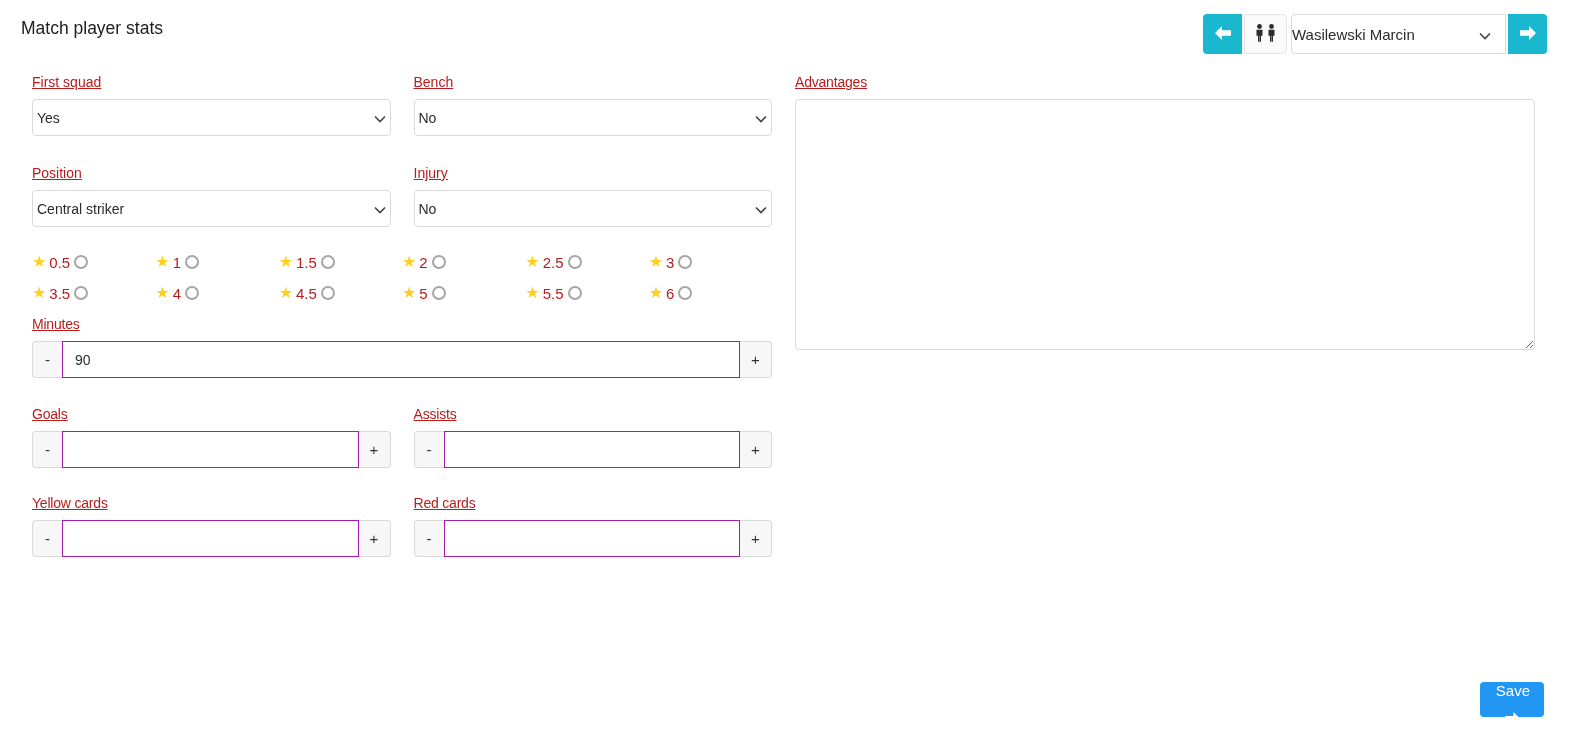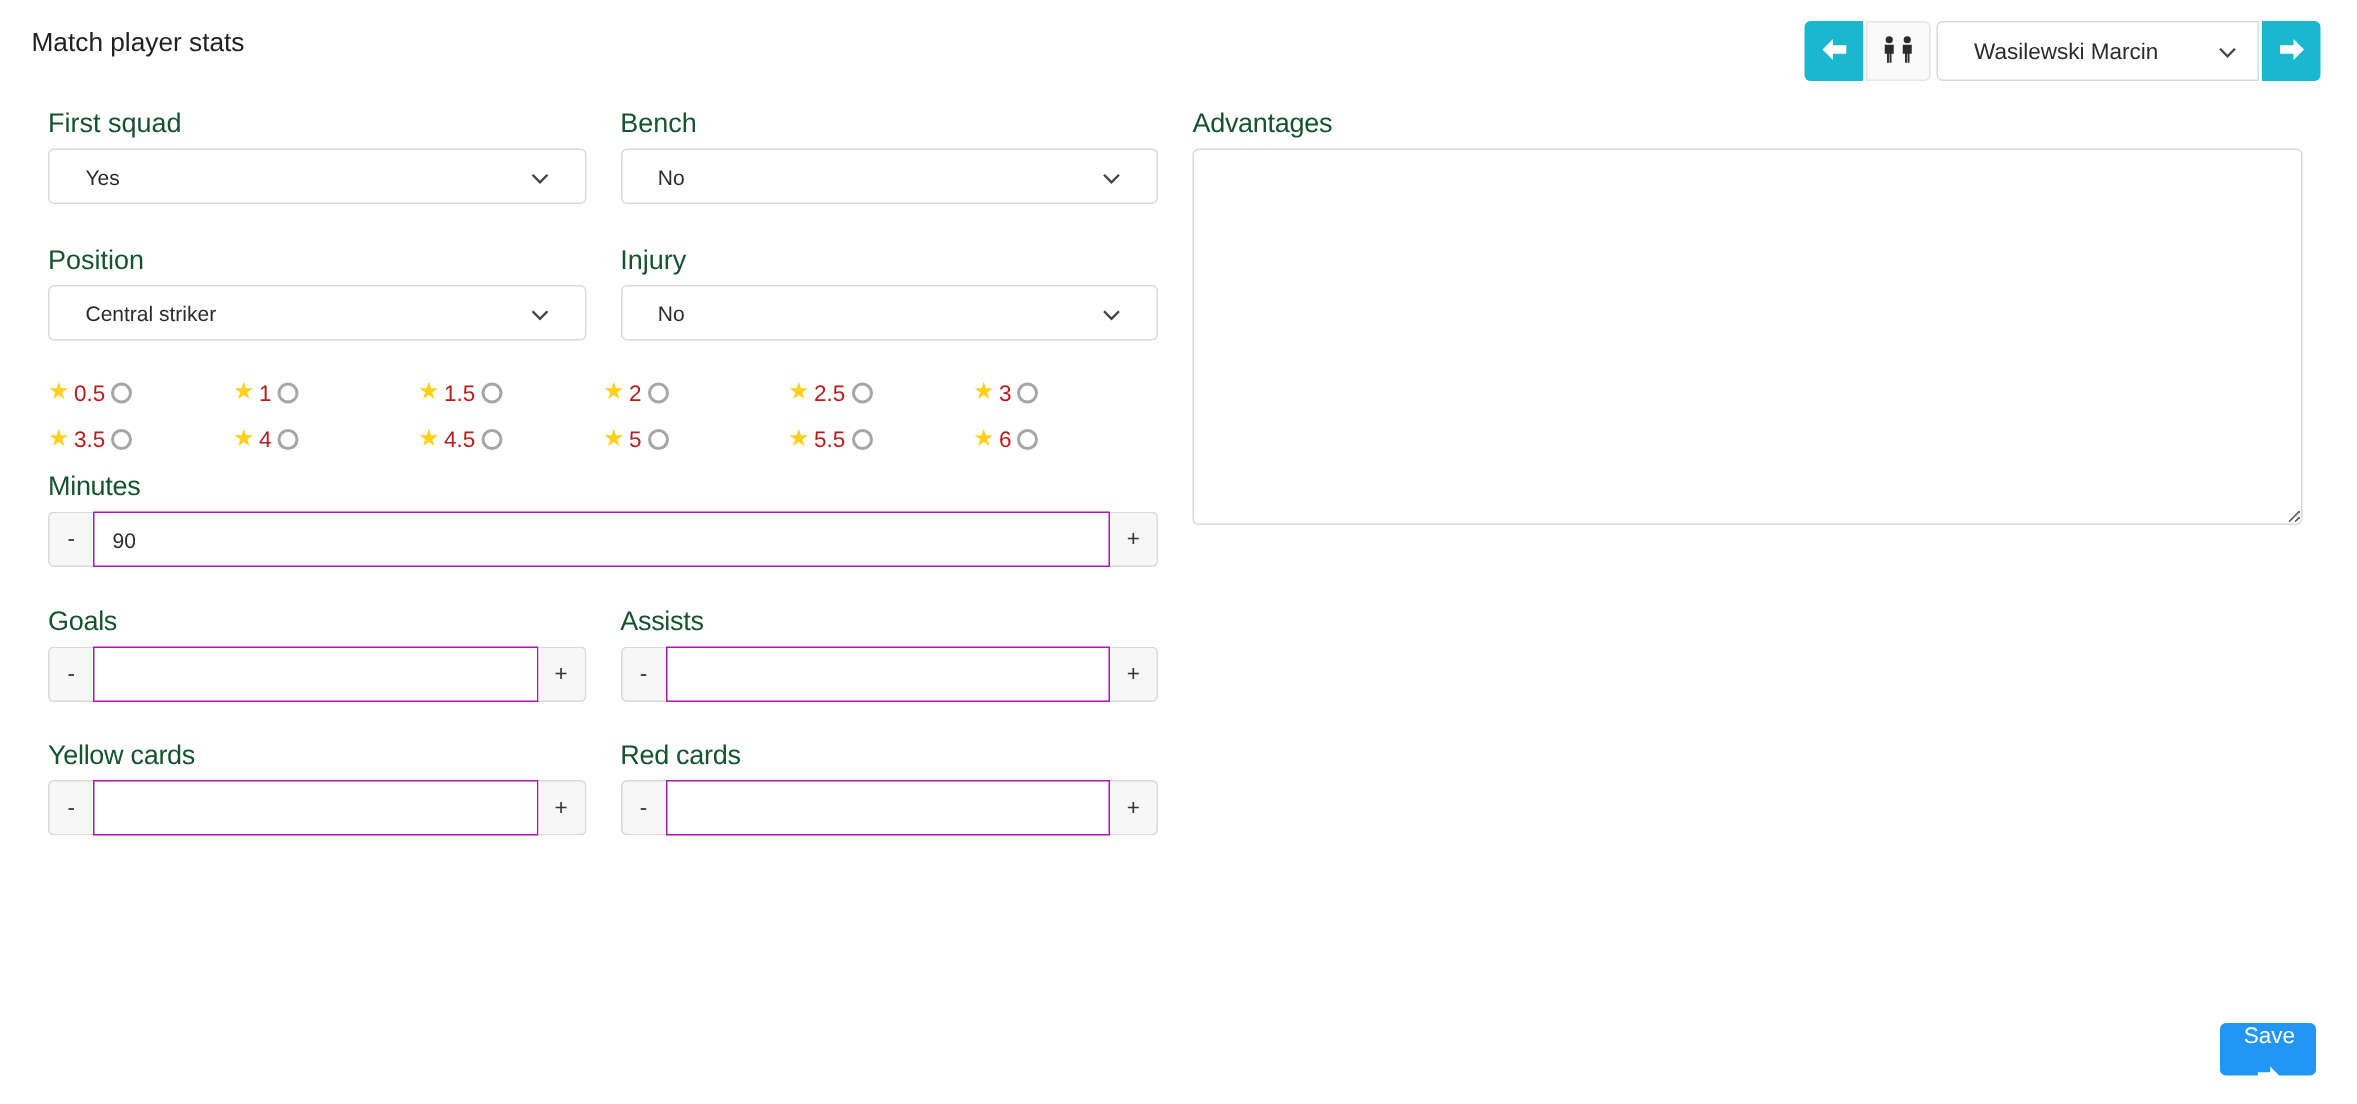--- a/index.html
+++ b/index.html
@@ -30,42 +30,42 @@
   .tb-btn.prev { border-radius: 4px 0 0 4px; margin-right: 2px; }
   .tb-btn.next { border-radius: 0 4px 4px 0; margin-left: 2px; }
   .tb-btn.light {
     background: #fafafa; border: 1px solid #e4e4e4;
     border-radius: 0 4px 4px 0; width: 43px; margin-right: 4px;
   }
   .tb-select {
     width: 215px; height: 40px; background: #fff;
     border: 1px solid #d9d9d9; border-radius: 4px 0 0 4px;
     display: flex; align-items: center; justify-content: space-between;
-    padding: 0 14px 0 24px; font-size: 15px; color: #2b2b2b; cursor: pointer;
+    padding: 0 14px 0 0; font-size: 15px; color: #2b2b2b; cursor: pointer;
   }
 
   
   .left-col  { position: absolute; left: 32px;  top: 74px; width: 740px; }
   .right-col { position: absolute; left: 795px; top: 74px; width: 740px; }
 
   .field-row { display: flex; gap: 23px; }
   .field { width: 359px; }
   .field.full { width: 740px; }
 
   .f-label {
-    display: block; font-size: 18px; line-height: 16px;
-    color: #14532d; margin-bottom: 9px;
+    display: block; font-size: 14px; line-height: 16px;
+    color: #b91c1c; margin-bottom: 9px; text-decoration: underline;
   }
   .cond { font-stretch: condensed; letter-spacing: -0.2px; }
 
   .select {
     height: 37px; background: #fff;
     border: 1px solid #d9d9d9; border-radius: 4px;
     display: flex; align-items: center; justify-content: space-between;
-    padding: 0 24px; font-size: 14px; color: #2b2b2b; cursor: pointer;
+    padding: 0 4px; font-size: 14px; color: #2b2b2b; cursor: pointer;
   }
   .mb30 { margin-bottom: 29px; }
   .mb26 { margin-bottom: 26px; }
   .mb28 { margin-bottom: 28px; }
   .mb27 { margin-bottom: 27px; }
 
   
   .stars-grid {
     display: grid; grid-template-columns: repeat(6, 1fr);
     row-gap: 13px; margin-bottom: 14px;

